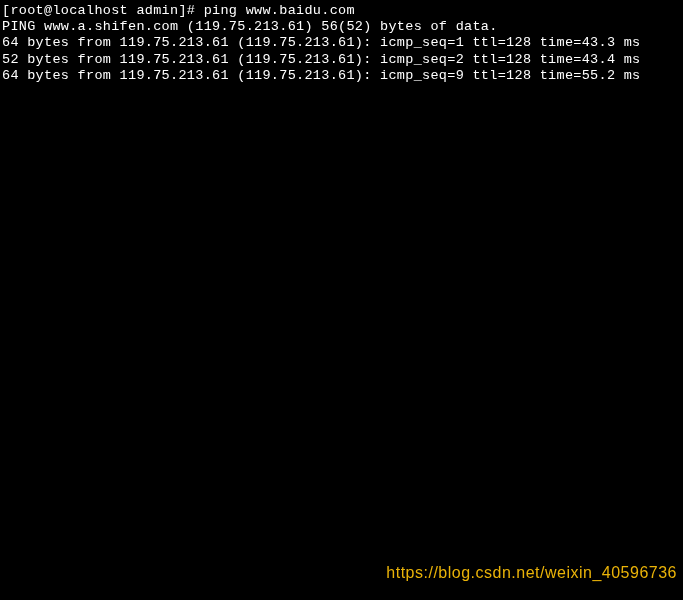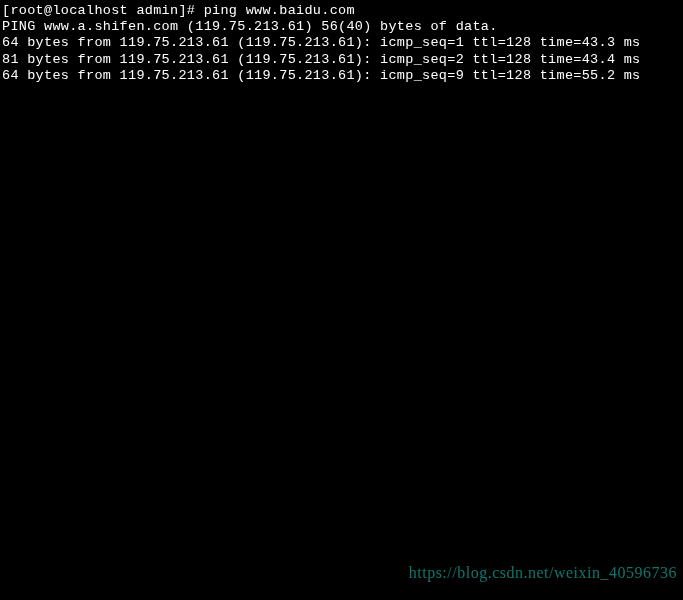--- a/index.html
+++ b/index.html
@@ -20,28 +20,28 @@
       padding: 3px 0 0 2px;
     }
     .terminal-line {
       white-space: pre;
       letter-spacing: 0.3px;
     }
     .watermark {
       position: absolute;
       bottom: 18px;
       right: 6px;
-      color: #0f766e;
-      font-family: Liberation Serif, serif;
+      color: #eab308;
+      font-family: Liberation Sans, sans-serif;
       font-size: 16px;
       letter-spacing: 0.5px;
     }
   </style>
 </head>
 <body>
 
 <div class="terminal-line"><span>[root@localhost admin]# </span><span>ping www.baidu.com</span></div>
-<div class="terminal-line">PING www.a.shifen.com (119.75.213.61) 56(40) bytes of data.</div>
+<div class="terminal-line">PING www.a.shifen.com (119.75.213.61) 56(52) bytes of data.</div>
 <div class="terminal-line">64 bytes from 119.75.213.61 (119.75.213.61): icmp_seq=1 ttl=128 time=43.3 ms</div>
-<div class="terminal-line">81 bytes from 119.75.213.61 (119.75.213.61): icmp_seq=2 ttl=128 time=43.4 ms</div>
+<div class="terminal-line">52 bytes from 119.75.213.61 (119.75.213.61): icmp_seq=2 ttl=128 time=43.4 ms</div>
 <div class="terminal-line">64 bytes from 119.75.213.61 (119.75.213.61): icmp_seq=9 ttl=128 time=55.2 ms</div>
 
 <div class="watermark">https://blog.csdn.net/weixin_40596736</div>
 
 </body></html>

